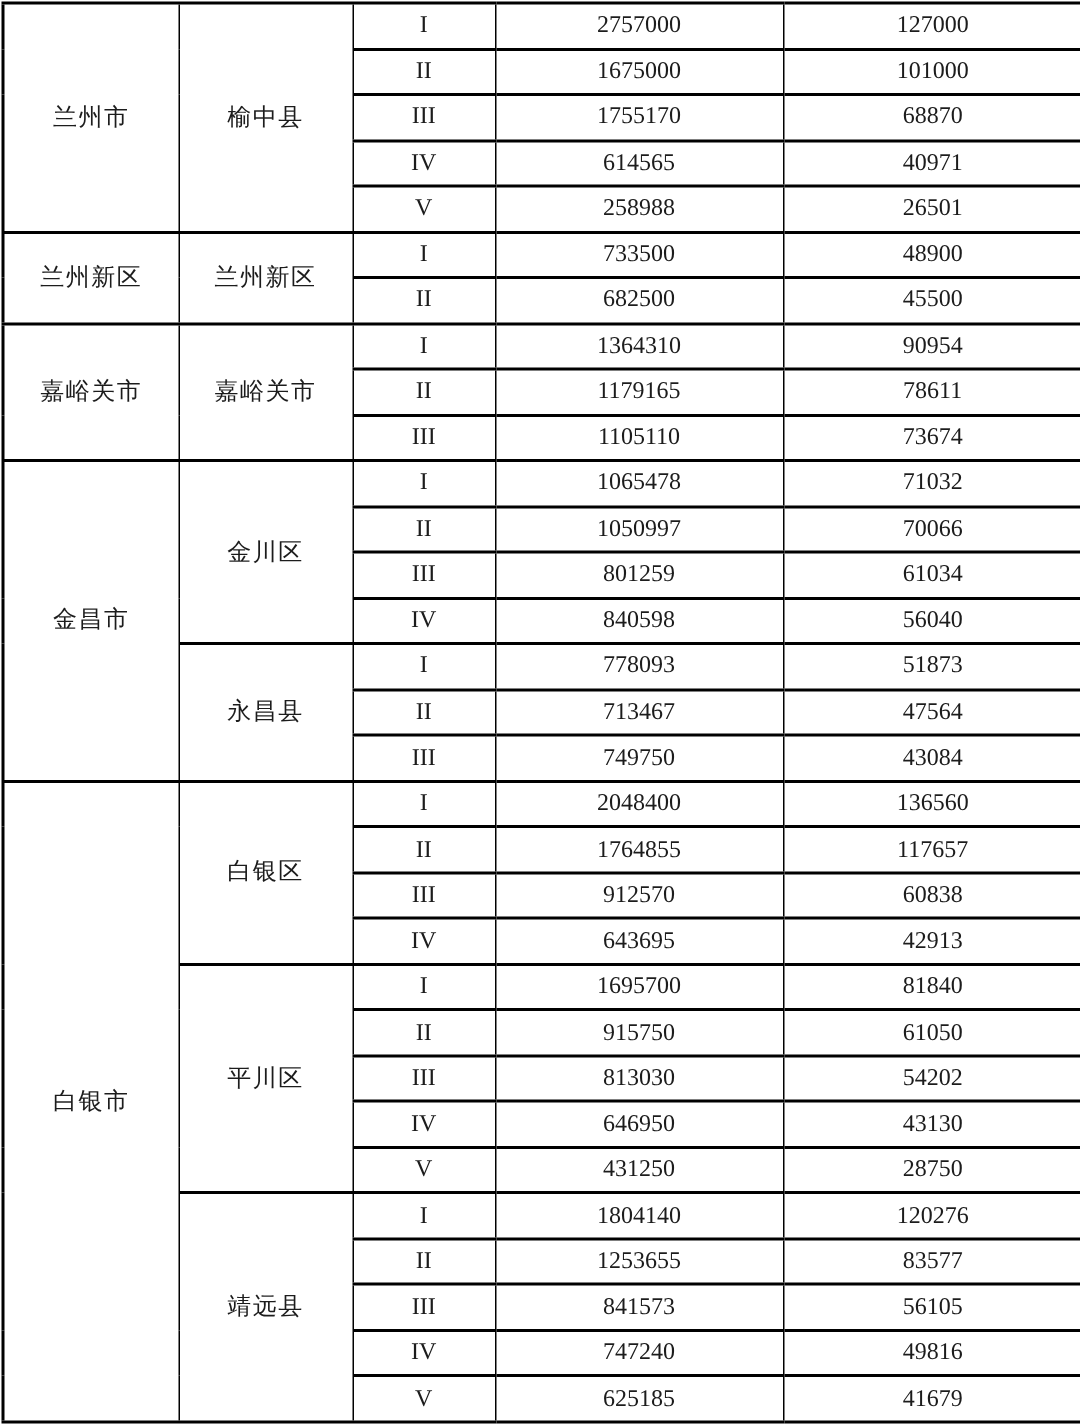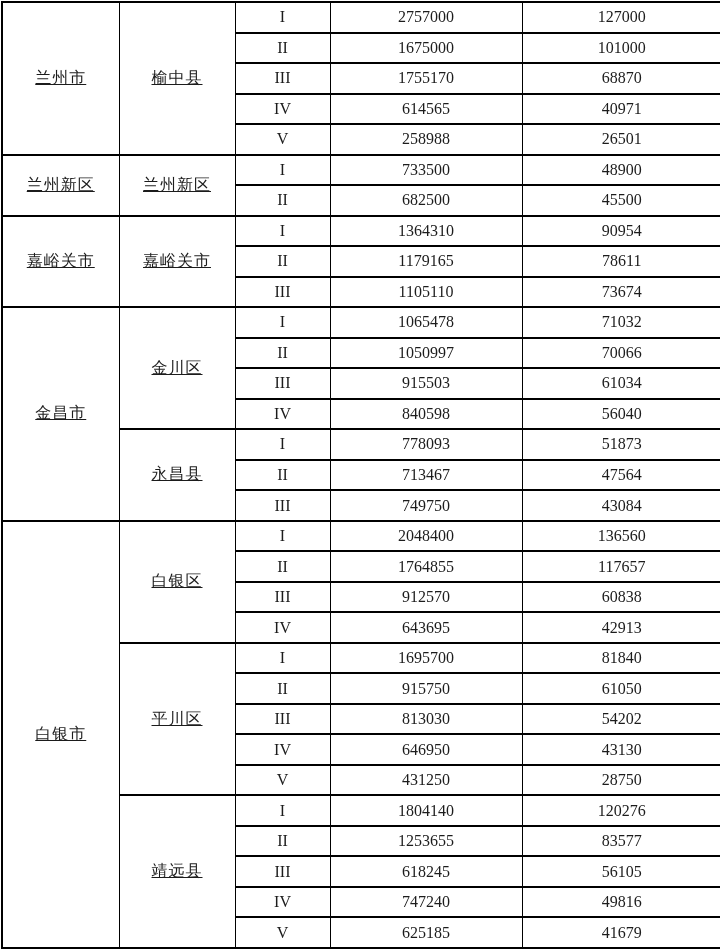--- a/index.html
+++ b/index.html
@@ -29,21 +29,20 @@
     border-bottom: 2px solid #000;
     text-align: center;
     vertical-align: middle;
     font-size: 16px;
     padding: 0 4px;
     overflow: hidden;
     white-space: nowrap;
   }
   td.city-cell, td.county-cell {
     letter-spacing: 1px;
-    text-decoration: underline;
   }
   td.grade-cell {
     font-size: 16px;
   }
   td.value-cell {
     font-size: 16px;
   }
 </style>
 </head>
 <body>
@@ -120,21 +119,21 @@
         <td class="value-cell">1065478</td>
         <td class="value-cell">71032</td>
       </tr>
       <tr>
         <td class="grade-cell">II</td>
         <td class="value-cell">1050997</td>
         <td class="value-cell">70066</td>
       </tr>
       <tr>
         <td class="grade-cell">III</td>
-        <td class="value-cell">915503</td>
+        <td class="value-cell">801259</td>
         <td class="value-cell">61034</td>
       </tr>
       <tr>
         <td class="grade-cell">IV</td>
         <td class="value-cell">840598</td>
         <td class="value-cell">56040</td>
       </tr>
       <tr>
         <td class="county-cell" rowspan="3">永昌县</td>
         <td class="grade-cell">I</td>
@@ -205,21 +204,21 @@
         <td class="value-cell">1804140</td>
         <td class="value-cell">120276</td>
       </tr>
       <tr>
         <td class="grade-cell">II</td>
         <td class="value-cell">1253655</td>
         <td class="value-cell">83577</td>
       </tr>
       <tr>
         <td class="grade-cell">III</td>
-        <td class="value-cell">618245</td>
+        <td class="value-cell">841573</td>
         <td class="value-cell">56105</td>
       </tr>
       <tr>
         <td class="grade-cell">IV</td>
         <td class="value-cell">747240</td>
         <td class="value-cell">49816</td>
       </tr>
       <tr>
         <td class="grade-cell">V</td>
         <td class="value-cell">625185</td>

